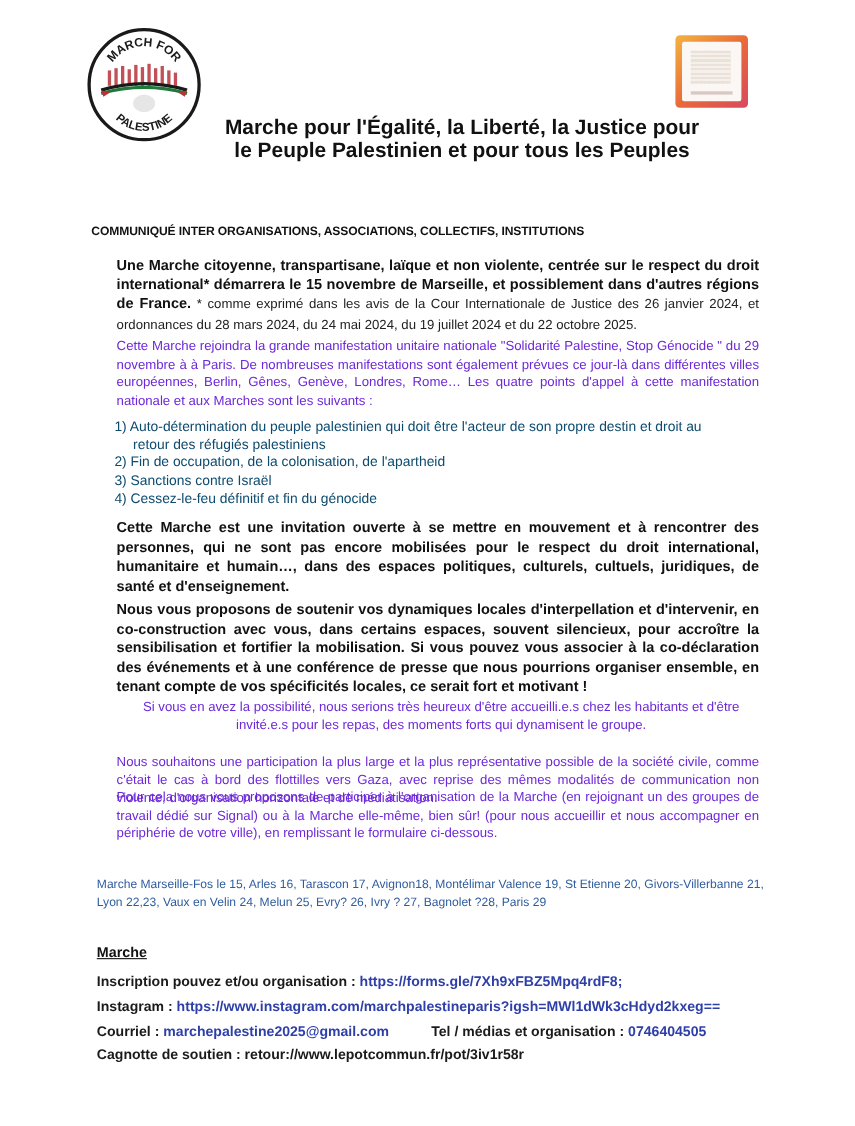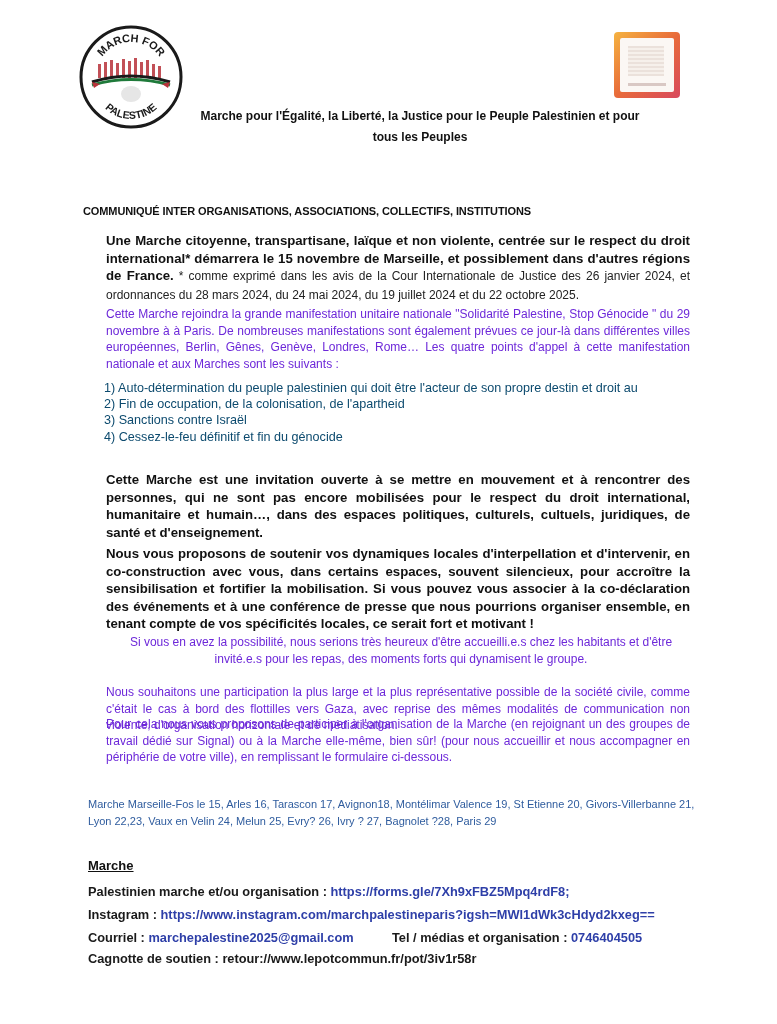--- a/index.html
+++ b/index.html
@@ -3,21 +3,21 @@
 <meta charset="utf-8">
 <style>
   html, body { margin: 0; padding: 0; background: #ffffff; }
   body { width: 777px; height: 1024px; position: relative; overflow: hidden; font-family: "Liberation Sans", sans-serif; color: #1a1a1a; }
   .logo-left { position: absolute; left: 78px; top: 24px; width: 106px; height: 106px; }
   .logo-right { position: absolute; left: 614px; top: 32px; width: 66px; height: 66px; border-radius: 4px; background: linear-gradient(135deg, #f5b340 0%, #e86b3a 50%, #d8485e 100%); }
   .logo-right .inner { position: absolute; left: 6px; top: 6px; right: 6px; bottom: 6px; background: #fbf7f4; border-radius: 2px; }
   .logo-right .qr { position: absolute; left: 8px; top: 8px; width: 36px; height: 30px;
     background: repeating-linear-gradient(0deg, #e8dcd6 0 2px, #f6efea 2px 4px), repeating-linear-gradient(90deg, #e2d4cc 0 2px, transparent 2px 4px); opacity: .8; }
   .logo-right .cap { position: absolute; left: 8px; bottom: 6px; width: 38px; height: 3px; background: #d9c8c4; }
-  .title { position: absolute; left: 200px; top: 106px; width: 440px; text-align: center; font-weight: bold; font-size: 12px; line-height: 21px; color: #111; }
+  .title { position: absolute; left: 200px; top: 106px; width: 440px; text-align: center; font-weight: bold; font-size: 19px; line-height: 21px; color: #111; }
   .subtitle { position: absolute; left: 83px; top: 205px; width: 610px; font-weight: bold; font-size: 11px; letter-spacing: -0.1px; color: #111; white-space: nowrap; }
   .p { position: absolute; left: 106px; width: 584px; font-size: 12px; line-height: 16.5px; text-align: justify; color: #6d28d9; }
   .p.bold { font-weight: bold; font-size: 13.2px; line-height: 17.5px; color: #111; }
   .p1 { top: 232px; }
   .p1 .small { font-weight: normal; font-size: 12px; color: #222; }
   .p2 { top: 306px; }
   .list { position: absolute; left: 104px; top: 380px; width: 590px; font-size: 12.6px; line-height: 16.2px; color: #0c4a6e; }
   .list .li-cont { padding-left: 17px; }
   .p3 { top: 471px; }
   .p4 { top: 545px; }
@@ -84,38 +84,39 @@
 
 <div class="p bold p1">
   <span>Une Marche citoyenne, transpartisane, laïque et non violente, centrée sur le respect du droit international* démarrera le 15 novembre de Marseille, et possiblement dans d'autres régions de France.</span><span class="small"> * comme exprimé dans les avis de la Cour Internationale de Justice des 26 janvier 2024, et ordonnances du 28 mars 2024, du 24 mai 2024, du 19 juillet 2024 et du 22 octobre 2025.</span>
 </div>
 
 <div class="p p2">Cette Marche rejoindra la grande manifestation unitaire nationale "Solidarité Palestine, Stop Génocide " du 29 novembre à à Paris. De nombreuses manifestations sont également prévues ce jour-là dans différentes villes européennes, Berlin, Gênes, Genève, Londres, Rome… Les quatre points d'appel à cette manifestation nationale et aux Marches sont les suivants :</div>
 
 <div class="list">
   <div>
     <div>1) Auto-détermination du peuple palestinien qui doit être l'acteur de son propre destin et droit au</div>
+    <div class="li-cont">retour des réfugiés palestiniens</div>
   </div>
   <div>2) Fin de occupation, de la colonisation, de l'apartheid</div>
   <div>3) Sanctions contre Israël</div>
   <div>4) Cessez-le-feu définitif et fin du génocide</div>
 </div>
 
 <div class="p bold p3">Cette Marche est une invitation ouverte à se mettre en mouvement et à rencontrer des personnes, qui ne sont pas encore mobilisées pour le respect du droit international, humanitaire et humain…, dans des espaces politiques, culturels, cultuels, juridiques, de santé et d'enseignement.</div>
 <div class="p bold p4">Nous vous proposons de soutenir vos dynamiques locales d'interpellation et d'intervenir, en co-construction avec vous, dans certains espaces, souvent silencieux, pour accroître la sensibilisation et fortifier la mobilisation. Si vous pouvez vous associer à la co-déclaration des événements et à une conférence de presse que nous pourrions organiser ensemble, en tenant compte de vos spécificités locales, ce serait fort et motivant !</div>
 <div class="p p5">Si vous en avez la possibilité, nous serions très heureux d'être accueilli.e.s chez les habitants et d'être invité.e.s pour les repas, des moments forts qui dynamisent le groupe.</div>
 <div class="p p6">Nous souhaitons une participation la plus large et la plus représentative possible de la société civile, comme c'était le cas à bord des flottilles vers Gaza, avec reprise des mêmes modalités de communication non violente, d'organisation horizontale et de médiatisation.</div>
 <div class="p p7">Pour cela nous vous proposons de participer à l'organisation de la Marche (en rejoignant un des groupes de travail dédié sur Signal) ou à la Marche elle-même, bien sûr! (pour nous accueillir et nous accompagner en périphérie de votre ville), en remplissant le formulaire ci-dessous.</div>
 
 <div class="route">Marche  Marseille-Fos le 15, Arles 16, Tarascon 17, Avignon18, Montélimar Valence 19, St Etienne 20, Givors-Villerbanne 21, Lyon 22,23, Vaux en Velin 24, Melun 25, Evry?  26, Ivry ? 27, Bagnolet  ?28, Paris 29</div>
 
 <div class="contact">Marche</div>
 
 <div class="cline c1">
-  <span>Palestinien marche et/ou organisation : </span><span class="link">https://forms.gle/7Xh9xFBZ5Mpq4rdF8;</span>
+  <span>Inscription pouvez et/ou organisation : </span><span class="link">https://forms.gle/7Xh9xFBZ5Mpq4rdF8;</span>
 </div>
 <div class="cline c2">
   <span>Instagram : </span><span class="link">https://www.instagram.com/marchpalestineparis?igsh=MWl1dWk3cHdyd2kxeg==</span>
 </div>
 <div class="cline c3">
   <span>Courriel : </span><span class="link">marchepalestine2025@gmail.com</span>
 </div>
 <div class="cline c3 c3b">
   <span>Tel / médias et organisation : </span><span class="link">0746404505</span>
 </div>

